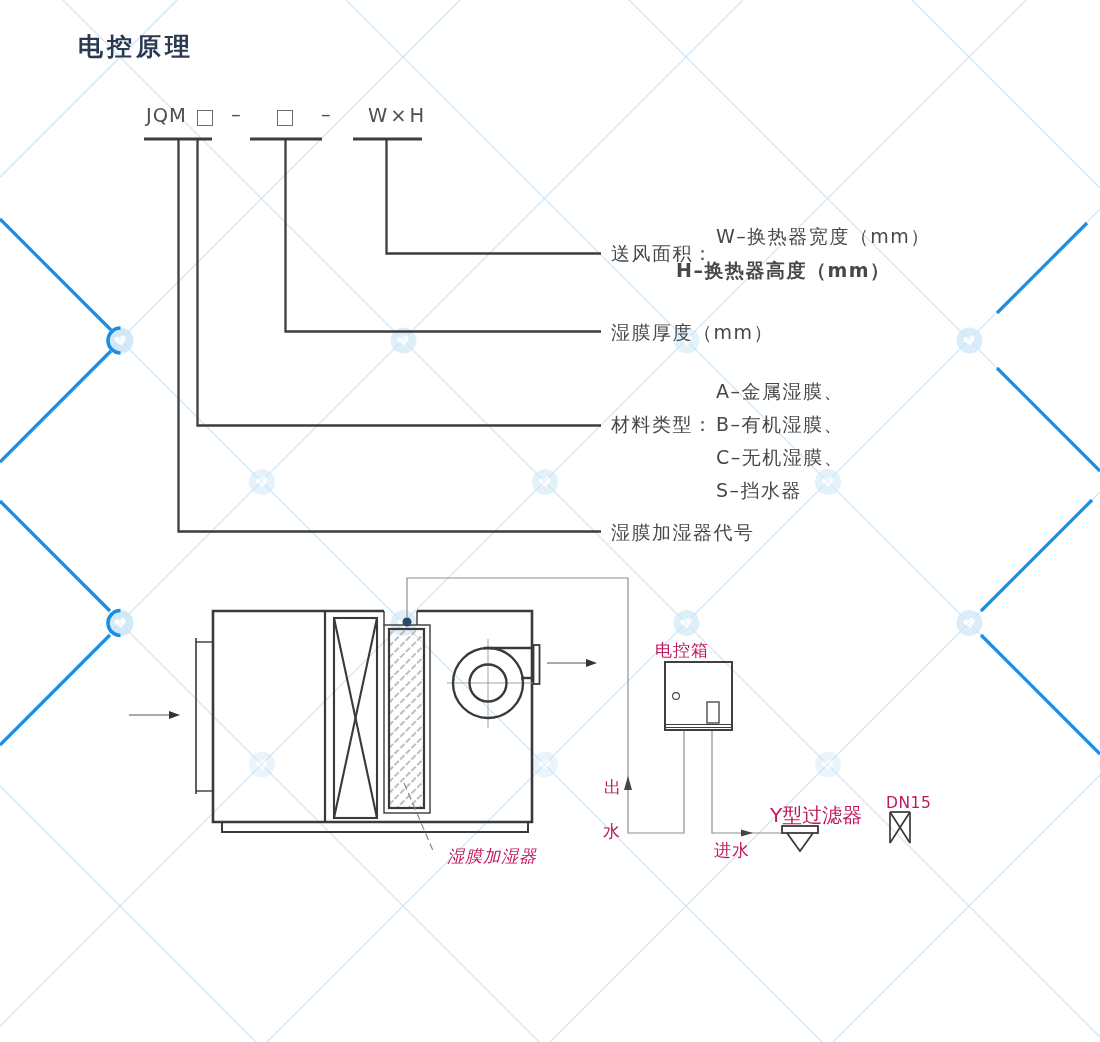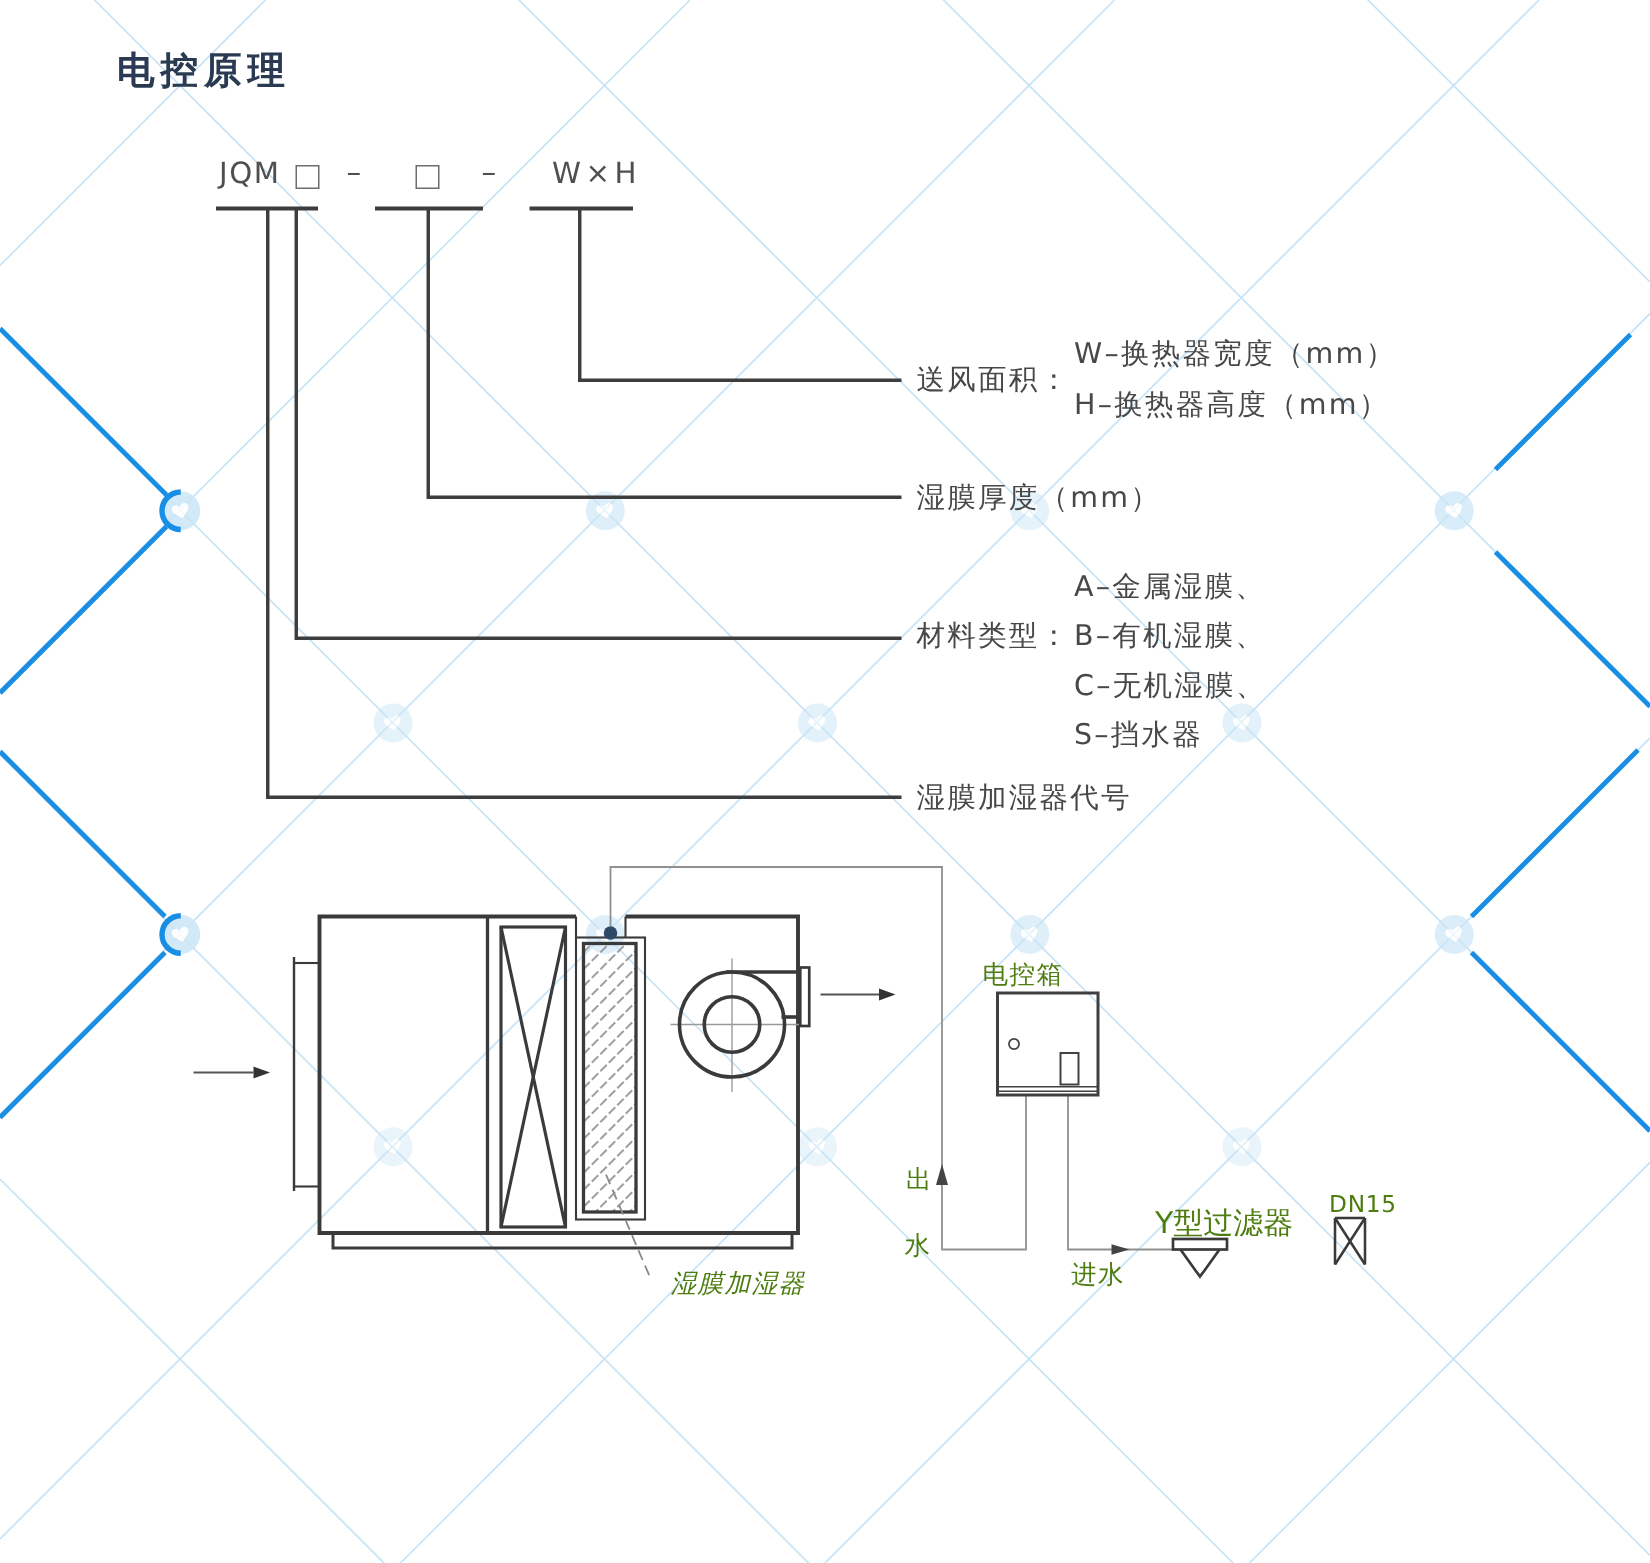--- a/index.html
+++ b/index.html
@@ -7,21 +7,21 @@
     position:relative;width:1100px;height:1042px;background:#ffffff;overflow:hidden;
     font-family:"DejaVu Sans","Liberation Sans",sans-serif;
     text-align:right;
   }
   svg.layer{position:absolute;left:0;top:0;}
   .t{position:absolute;white-space:nowrap;color:#4a4a4a;line-height:1.1;}
   .title{left:78px;top:33px;font-size:25px;font-weight:bold;letter-spacing:4px;color:#293a52;}
   .model{font-size:19.5px;color:#4f4f4f;letter-spacing:1px;}
   .mbox{position:absolute;width:14px;height:14px;border:1.6px solid #6d6d6d;background:#fff;}
   .lbl{font-size:19px;letter-spacing:1.5px;color:#484848;}
-  .sch{color:#4d7c0f;}
+  .sch{color:#be185d;}
   .notes{font-size:18px;color:#8e8e8e;letter-spacing:0.5px;}
 </style>
 </head>
 <body>
 
 <div class="page">
 
   <svg class="layer" width="1100" height="1042" viewBox="0 0 1100 1042">
     <defs>
       <pattern id="hatch" width="8" height="8" patternUnits="userSpaceOnUse" patternTransform="rotate(45)">
@@ -175,21 +175,21 @@
 
   <div class="t model" style="left:146px;top:105px;">JQM</div>
   <div class="mbox" style="left:197px;top:110px;"></div>
   <div class="t model" style="left:231px;top:104px;">–</div>
   <div class="mbox" style="left:277px;top:110px;"></div>
   <div class="t model" style="left:321px;top:104px;">–</div>
   <div class="t model" style="left:368px;top:105px;letter-spacing:3px;">W×H</div>
 
   <div class="t lbl" style="left:716px;top:226px;">W–换热器宽度（mm）</div>
   <div class="t lbl" style="left:611px;top:243px;">送风面积：</div>
-  <div class="t lbl" style="left:716px;top:260px;">H–换热器高度（mm）</div>
+  <div class="t lbl" style="left:676px;top:260px;font-weight:bold;">H–换热器高度（mm）</div>
 
   <div class="t lbl" style="left:611px;top:322px;">湿膜厚度（mm）</div>
 
   <div class="t lbl" style="left:716px;top:381px;">A–金属湿膜、</div>
   <div class="t lbl" style="left:611px;top:414px;">材料类型：</div>
   <div class="t lbl" style="left:716px;top:414px;">B–有机湿膜、</div>
   <div class="t lbl" style="left:716px;top:447px;">C–无机湿膜、</div>
   <div class="t lbl" style="left:716px;top:480px;">S–挡水器</div>
 
   <div class="t lbl" style="left:611px;top:522px;">湿膜加湿器代号</div>

